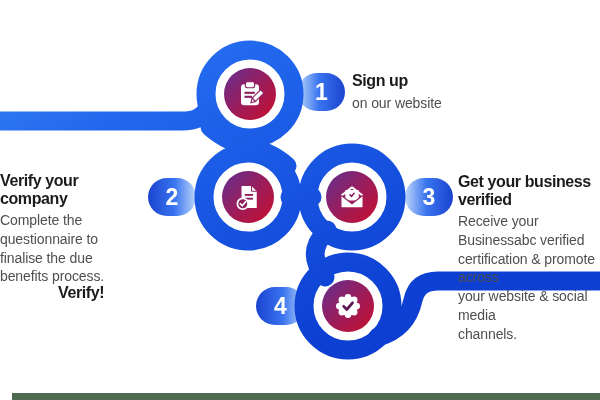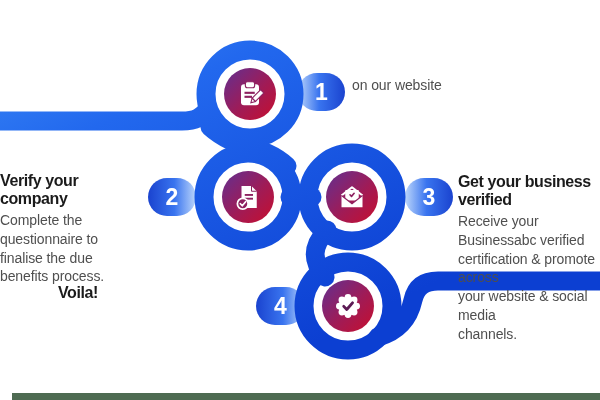--- a/index.html
+++ b/index.html
@@ -122,36 +122,37 @@
             <circle cx="7.12" cy="7.12" r="2.7"></circle>
           <circle cx="12" cy="5.1" r="2.7"></circle>
             <circle cx="16.88" cy="7.12" r="2.7"></circle>
         </g>
         <path d="M8.6 12.3 l2.4 2.5 4.6-5.3" fill="none" stroke="#5c1a54" stroke-width="2.3" stroke-linecap="round" stroke-linejoin="round"></path>
       </g>
     </g>
   </svg>
 
   <div class="step-text" style="left:352px;top:72px;width:150px;">
+    <h3 class="step-title">Sign up</h3>
     <p class="step-body">on our website</p>
   </div>
 
   <div class="step-text align-right" style="left:0px;top:172px;width:144px;">
     <h3 class="step-title">Verify your company</h3>
     <p class="step-body">Complete the questionnaire to
 finalise the due benefits process.</p>
   </div>
 
   <div class="step-text" style="left:458px;top:173px;width:144px;">
     <h3 class="step-title">Get your business
 verified</h3>
     <p class="step-body">Receive your Businessabc verified
 certification &amp; promote across
 your website &amp; social media
 channels.</p>
   </div>
 
   <div class="step-text align-right" style="left:58px;top:284px;width:194px;">
-    <h3 class="step-title">Voila!</h3>
+    <h3 class="step-title">Verify!</h3>
   </div>
 
   <div class="footer-bar"></div>
 </div>
 
 </body></html>

